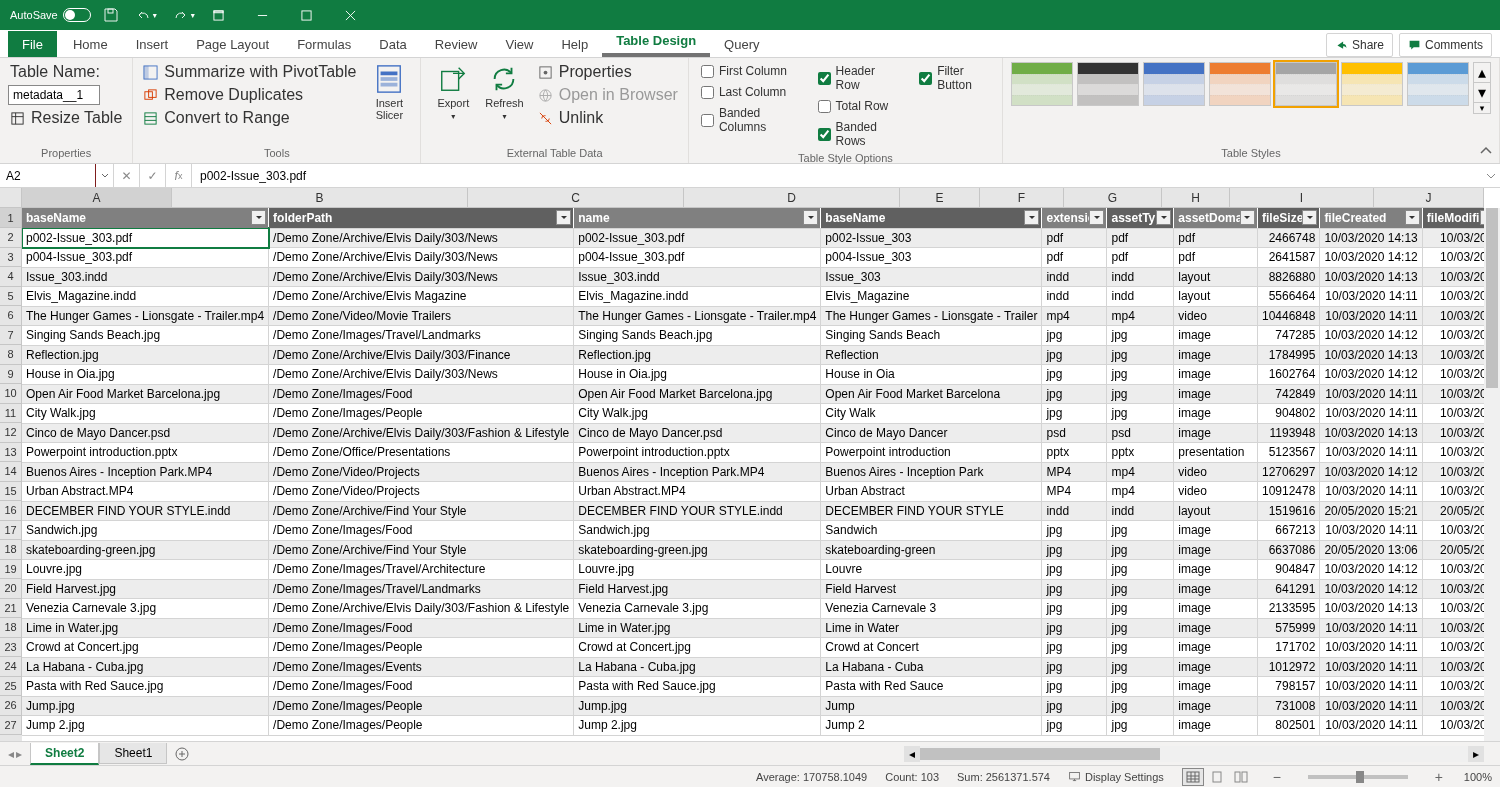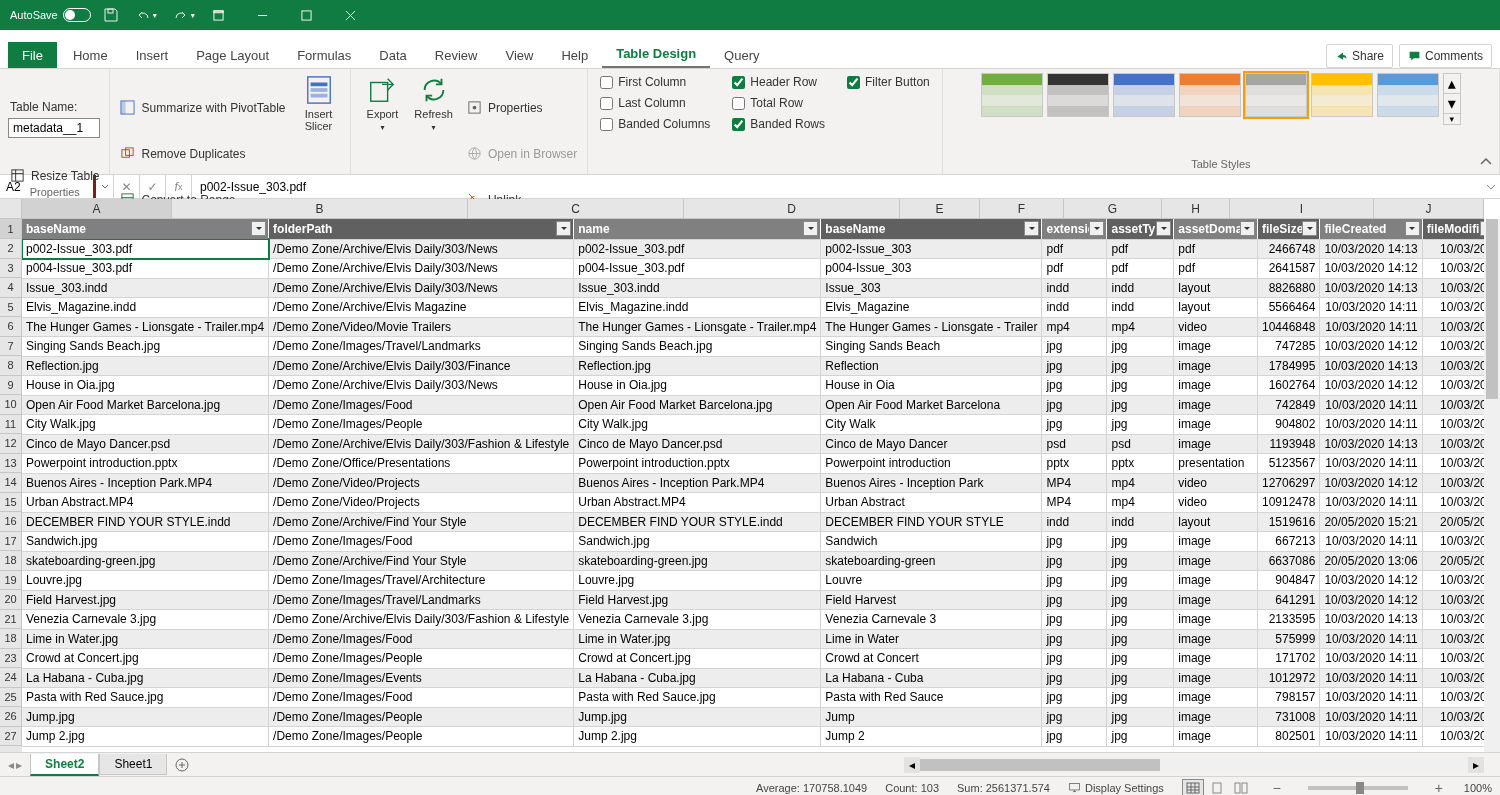--- a/index.html
+++ b/index.html
@@ -15,52 +15,52 @@
 .qat-btn { display: flex; align-items: center; justify-content: center; padding: 0 4px; }
 .titlebar .center { flex: 1; display: flex; align-items: center; justify-content: center; gap: 30px; }
 .doc-title { font-size: 12px; }
 .search-box { width: 420px; height: 22px; background: #2f8f5b; border: 1px solid #5aaf82; display: flex; align-items: center; padding: 0 8px; gap: 6px; font-size: 12px; color: #d7efe1; }
 .search-box svg { width: 13px; height: 13px; fill: #d7efe1; }
 .titlebar .right { display: flex; align-items: center; gap: 4px; padding-right: 4px; }
 .win-btn { width: 40px; height: 30px; display: flex; align-items: center; justify-content: center; }
 .win-btn svg { width: 11px; height: 11px; stroke: #fff; stroke-width: 1; fill: none; }
 
 
-.ribbon-tabs { height: 39px; background: #fff; border-bottom: 1px solid #d4d4d4; display: flex; align-items: flex-end; padding-left: 8px; }
+.ribbon-tabs { height: 28px; background: #fff; border-bottom: 1px solid #d4d4d4; display: flex; align-items: flex-end; padding-left: 8px; }
 .ribbon-tab { padding: 6px 14px 5px; font-size: 13px; color: #444; cursor: pointer; }
 .ribbon-tab.file { background: #107c41; color: #fff; margin-right: 2px; }
-.ribbon-tab.active { color: #107c41; border-bottom: 2px solid #737373; font-weight: 600; }
+.ribbon-tab.active { color: #107c41; border-bottom: 4px solid #737373; font-weight: 600; }
 .ribbon-actions { margin-left: auto; display: flex; gap: 6px; padding-right: 8px; }
 .ribbon-action { font-size: 12px; color: #333; padding: 4px 8px; display: flex; align-items: center; gap: 4px; border: 1px solid #d4d4d4; border-radius: 2px; }
 .ribbon-action svg { width: 13px; height: 13px; fill: #107c41; }
 
 
 .ribbon { height: 106px; background: #f3f2f1; border-bottom: 1px solid #d4d4d4; display: flex; position: relative; }
 .ribbon-group { border-right: 1px solid #e1dfdd; display: flex; flex-direction: column; padding: 4px 8px 2px; }
 .group-body { flex: 1; display: flex; align-items: flex-start; }
 .group-label { text-align: center; font-size: 11px; color: #666; padding: 2px 0; }
 .stack { display: flex; flex-direction: column; gap: 3px; }
-.stack-item { display: flex; align-items: center; gap: 6px; font-size: 12px; color: #333; padding: 1px 2px; white-space: nowrap; margin-top: 26px; }
+.stack-item { display: flex; align-items: center; gap: 6px; font-size: 16px; color: #333; padding: 1px 2px; white-space: nowrap; }
 .small-icon { width: 15px; height: 15px; }
 .big-btn { display: flex; flex-direction: column; align-items: center; gap: 3px; padding: 2px 8px; font-size: 11px; color: #333; text-align: center; }
 .big-icon { width: 30px; height: 30px; }
 .name-input { width: 92px; height: 20px; border: 1px solid #888; background: #fff; font-size: 12px; padding: 0 4px; }
 .check-item { display: flex; align-items: center; gap: 5px; font-size: 12px; color: #333; padding: 2px 4px; }
 .check-item input { width: 13px; height: 13px; accent-color: #107c41; }
 .styles-gallery { display: flex; gap: 4px; align-items: flex-start; }
 .style-swatch { width: 62px; height: 44px; border: 1px solid #c8c8c8; display: grid; grid-template-rows: repeat(4, 1fr); }
 .style-swatch .hdr { opacity: 1; }
 .style-swatch .r { border-top: 1px dotted rgba(0,0,0,.2); }
 .gallery-spin { width: 18px; display: flex; flex-direction: column; border: 1px solid #c8c8c8; }
 .gallery-spin div { flex: 1; display: flex; align-items: center; justify-content: center; border-bottom: 1px solid #c8c8c8; }
 .collapse-ribbon { position: absolute; right: 6px; bottom: 4px; width: 16px; height: 16px; }
 
 
 .formula-bar { height: 24px; background: #fff; border-bottom: 1px solid #d4d4d4; display: flex; align-items: stretch; font-size: 12px; }
-.name-box { width: 96px; border-right: 3px solid #7f1d1d; display: flex; align-items: center; padding: 0 6px; }
+.name-box { width: 96px; border-right: 1px solid #7f1d1d; display: flex; align-items: center; padding: 0 6px; }
 .name-box-dd { width: 18px; border-right: 1px solid #d4d4d4; display: flex; align-items: center; justify-content: center; }
 .fb-btn { width: 26px; border-right: 1px solid #d4d4d4; display: flex; align-items: center; justify-content: center; color: #888; }
 .formula-input { flex: 1; padding: 0 8px; display: flex; align-items: center; }
 .fb-expand { width: 18px; display: flex; align-items: center; justify-content: center; color: #888; }
 
 
 .grid-area { position: relative; height: 553px; overflow: hidden; background: #fff; }
 .corner { position: absolute; top: 0; left: 0; width: 22px; height: 20px; background: #e6e6e6; border-right: 1px solid #c6c6c6; border-bottom: 1px solid #c6c6c6; z-index: 3; }
 .col-headers { position: absolute; top: 0; left: 22px; right: 16px; height: 20px; display: flex; background: #e6e6e6; z-index: 2; }
 .col-h { border-right: 1px solid #c6c6c6; border-bottom: 1px solid #c6c6c6; display: flex; align-items: center; justify-content: center; font-size: 12px; color: #333; }
@@ -316,20 +316,21 @@
             <span>Banded Rows</span>
           </label>
       </div>
       <div class="stack">
         <label class="check-item">
             <input type="checkbox" checked="" style="">
             <span>Filter Button</span>
           </label>
       </div>
     </div>
+    <div class="group-label">Table Style Options</div>
   </div>
 
   <div class="ribbon-group" style="flex:1">
     <div class="group-body" style="justify-content:center">
         <div class="styles-gallery" id="styles-gallery">
           <div class="style-swatch">
             <div class="hdr" style="background:#70ad47"></div>
             <div class="r" style="background:#70ad47;opacity:.25"></div>
             <div class="r" style="background:#70ad47;opacity:.12"></div>
             <div class="r" style="background:#70ad47;opacity:.25"></div>

